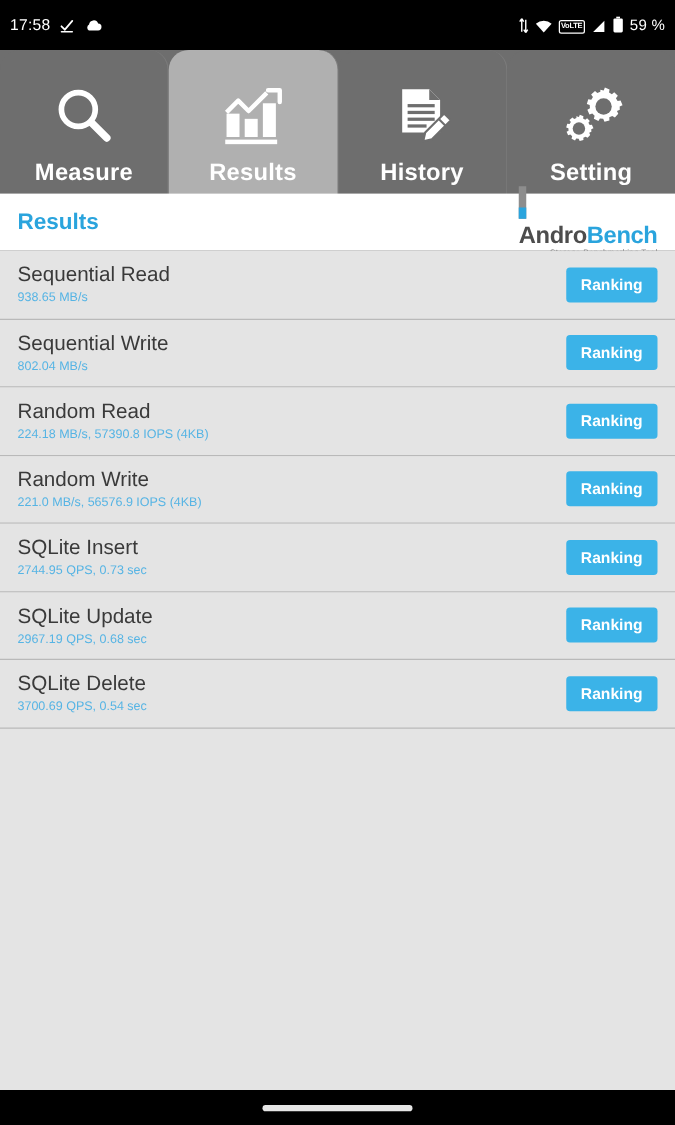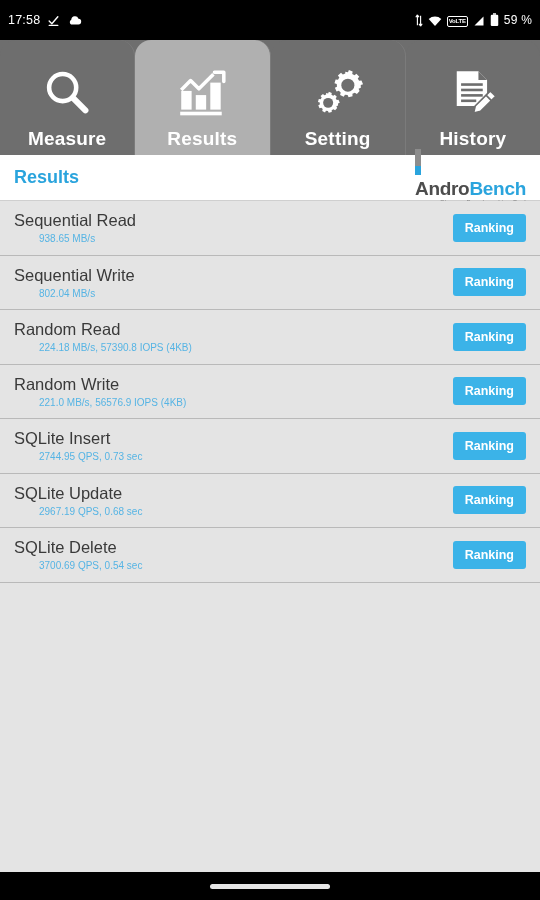--- a/index.html
+++ b/index.html
@@ -56,21 +56,21 @@
   .logo-sub{ font-size:6.5px; color:#8b8b8b; letter-spacing:.25px; margin-top:2px; }
 
   
   .list{ background:#e4e4e4; }
   .row{
     position:relative; height:54.5px; display:flex; align-items:center;
     padding:0 14px; border-bottom:1px solid #b9b9b9; background:#e4e4e4;
   }
   .row-texts{ display:flex; flex-direction:column; justify-content:center; gap:3px; }
   .row-title{ font-size:16.5px; color:#3a3a3a; }
-  .row-value{ font-size:10px; color:#56b4e4;margin-left:25px; }
+  .row-value{ font-size:10px; color:#56b4e4; }
   .rank-btn{
     margin-left:auto; background:#3bb3e8; color:#fff; border:none;
     border-radius:3px; font-size:12.5px; font-weight:bold;
     padding:7px 12px; font-family:"Liberation Sans", sans-serif;
     cursor:pointer; min-width:64px; text-align:left;
   }
   .list-rest{ background:#e4e4e4; flex:1; }
 
   
   .navbar{
@@ -146,53 +146,53 @@
         <svg width="54" height="52" viewBox="0 0 52 48">
           <rect x="6" y="22" width="10" height="18" fill="#fff"></rect>
           <rect x="20" y="26" width="10" height="14" fill="#fff"></rect>
           <rect x="34" y="14" width="10" height="26" fill="#fff"></rect>
           <rect x="5" y="42" width="40" height="3.5" fill="#fff"></rect>
           <path d="M6 21l9-9 8 8 14-14" fill="none" stroke="#fff" stroke-width="3.4" stroke-linejoin="round"></path>
           <path d="M38 4h9v9" fill="none" stroke="#fff" stroke-width="3.4" stroke-linecap="round" stroke-linejoin="round"></path>
         </svg>
       </span>
       <span class="tab-label">Results</span>
-    </div>
-
-    <div class="tab">
-      <span class="tab-icon">
-        <svg width="54" height="52" viewBox="0 0 52 48">
-          <g fill="#fff">
-            <path d="M33 3.5l2.6.6.9-2.2 3.6 1.5-.4 2.3 2.2 1.3 1.8-1.5 2.8 2.8-1.5 1.8 1.3 2.2 2.3-.4 1.5 3.6-2.2.9.1 2.6-2.2.9 1 2.2-2.6 2.9-2-1.2-2.3 1 .1 2.4-3.8 1-1-2.2-2.5-.3-1.2 2-3.5-1.8.6-2.3-1.8-1.8-2.2.8-1.6-3.6 2-1.1-.2-2.5-2.2-.8 1.1-3.7 2.3.3 1.3-2.1-1.4-1.9 3-2.6 1.8 1.5 2.3-.9z"></path>
-            <circle cx="35.5" cy="16.5" r="6.3" fill="#6e6e6e"></circle>
-            <path d="M14.5 24l2 .5.7-1.7 2.8 1.2-.3 1.7 1.7 1 1.4-1.1 2.1 2.1-1.1 1.4 1 1.7 1.7-.3 1.2 2.8-1.7.7.1 2-1.7.7.8 1.7-2 2.2-1.6-.9-1.7.8.1 1.8-2.9.8-.8-1.7-1.9-.2-.9 1.5-2.7-1.4.5-1.8-1.4-1.4-1.7.6-1.2-2.8 1.5-.8-.1-1.9-1.7-.6.8-2.9 1.8.3 1-1.6-1.1-1.5 2.3-2 1.4 1.2 1.7-.7z"></path>
-            <circle cx="16.5" cy="33.5" r="4.8" fill="#6e6e6e"></circle>
-          </g>
-        </svg>
-      </span>
-      <span class="tab-label">Setting</span>
     </div>
 
     <div class="tab">
       <span class="tab-icon">
         <svg width="52" height="52" viewBox="0 0 48 48">
           <path d="M9 4h20l8 8v24H9z" fill="#fff"></path>
           <path d="M29 4v8h8" fill="#6e6e6e"></path>
           <g fill="#6e6e6e">
             <rect x="13" y="15" width="20" height="2.4"></rect>
             <rect x="13" y="20" width="20" height="2.4"></rect>
             <rect x="13" y="25" width="20" height="2.4"></rect>
             <rect x="13" y="30" width="14" height="2.4"></rect>
           </g>
           <path d="M40 22l5 5-14 14-6.5 1.5L26 36z" fill="#fff" stroke="#6e6e6e" stroke-width="1.6" stroke-linejoin="round"></path>
           <path d="M36 26l5 5" stroke="#6e6e6e" stroke-width="1.6"></path>
         </svg>
       </span>
       <span class="tab-label">History</span>
     </div>
+
+    <div class="tab">
+      <span class="tab-icon">
+        <svg width="54" height="52" viewBox="0 0 52 48">
+          <g fill="#fff">
+            <path d="M33 3.5l2.6.6.9-2.2 3.6 1.5-.4 2.3 2.2 1.3 1.8-1.5 2.8 2.8-1.5 1.8 1.3 2.2 2.3-.4 1.5 3.6-2.2.9.1 2.6-2.2.9 1 2.2-2.6 2.9-2-1.2-2.3 1 .1 2.4-3.8 1-1-2.2-2.5-.3-1.2 2-3.5-1.8.6-2.3-1.8-1.8-2.2.8-1.6-3.6 2-1.1-.2-2.5-2.2-.8 1.1-3.7 2.3.3 1.3-2.1-1.4-1.9 3-2.6 1.8 1.5 2.3-.9z"></path>
+            <circle cx="35.5" cy="16.5" r="6.3" fill="#6e6e6e"></circle>
+            <path d="M14.5 24l2 .5.7-1.7 2.8 1.2-.3 1.7 1.7 1 1.4-1.1 2.1 2.1-1.1 1.4 1 1.7 1.7-.3 1.2 2.8-1.7.7.1 2-1.7.7.8 1.7-2 2.2-1.6-.9-1.7.8.1 1.8-2.9.8-.8-1.7-1.9-.2-.9 1.5-2.7-1.4.5-1.8-1.4-1.4-1.7.6-1.2-2.8 1.5-.8-.1-1.9-1.7-.6.8-2.9 1.8.3 1-1.6-1.1-1.5 2.3-2 1.4 1.2 1.7-.7z"></path>
+            <circle cx="16.5" cy="33.5" r="4.8" fill="#6e6e6e"></circle>
+          </g>
+        </svg>
+      </span>
+      <span class="tab-label">Setting</span>
+    </div>
   </div>
 
   <div class="content">
 
     <div class="pageheader">
       <span class="page-title">Results</span>
       <span class="logo">
         <span class="logo-bar"></span>
         <span class="logo-text">
           <span class="logo-main"><span class="a">Andro</span><span class="b">Bench</span></span>

